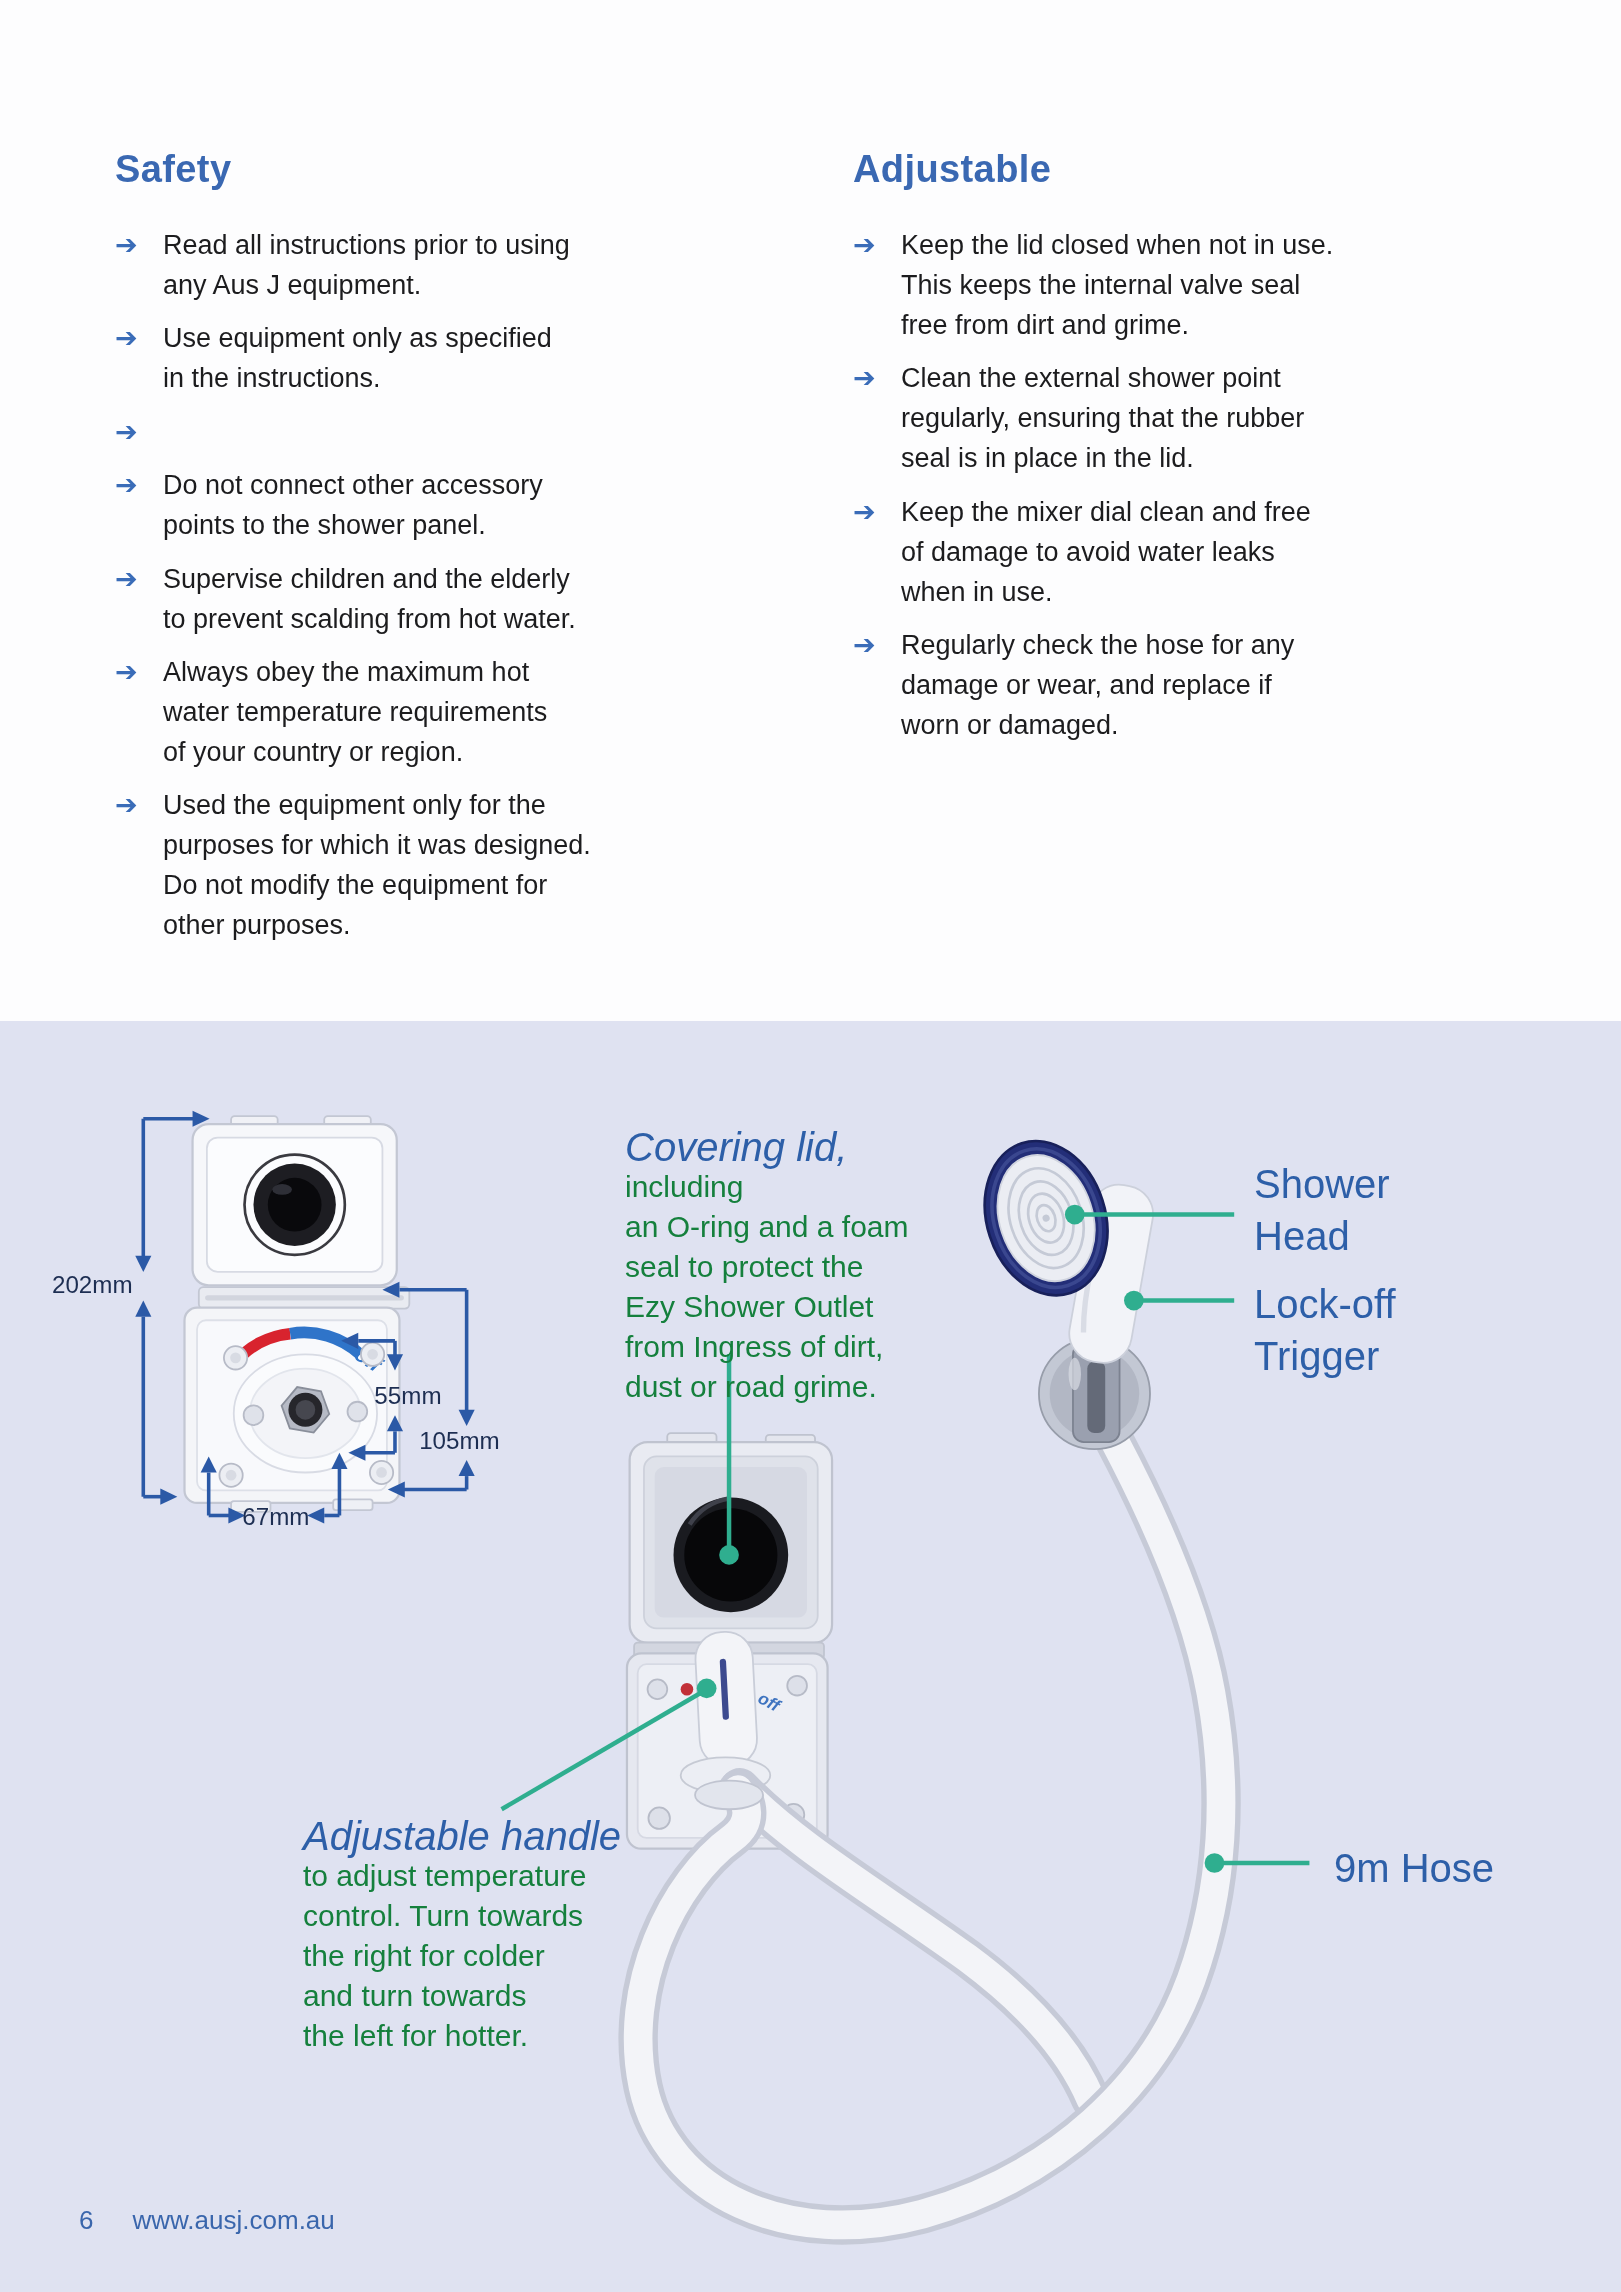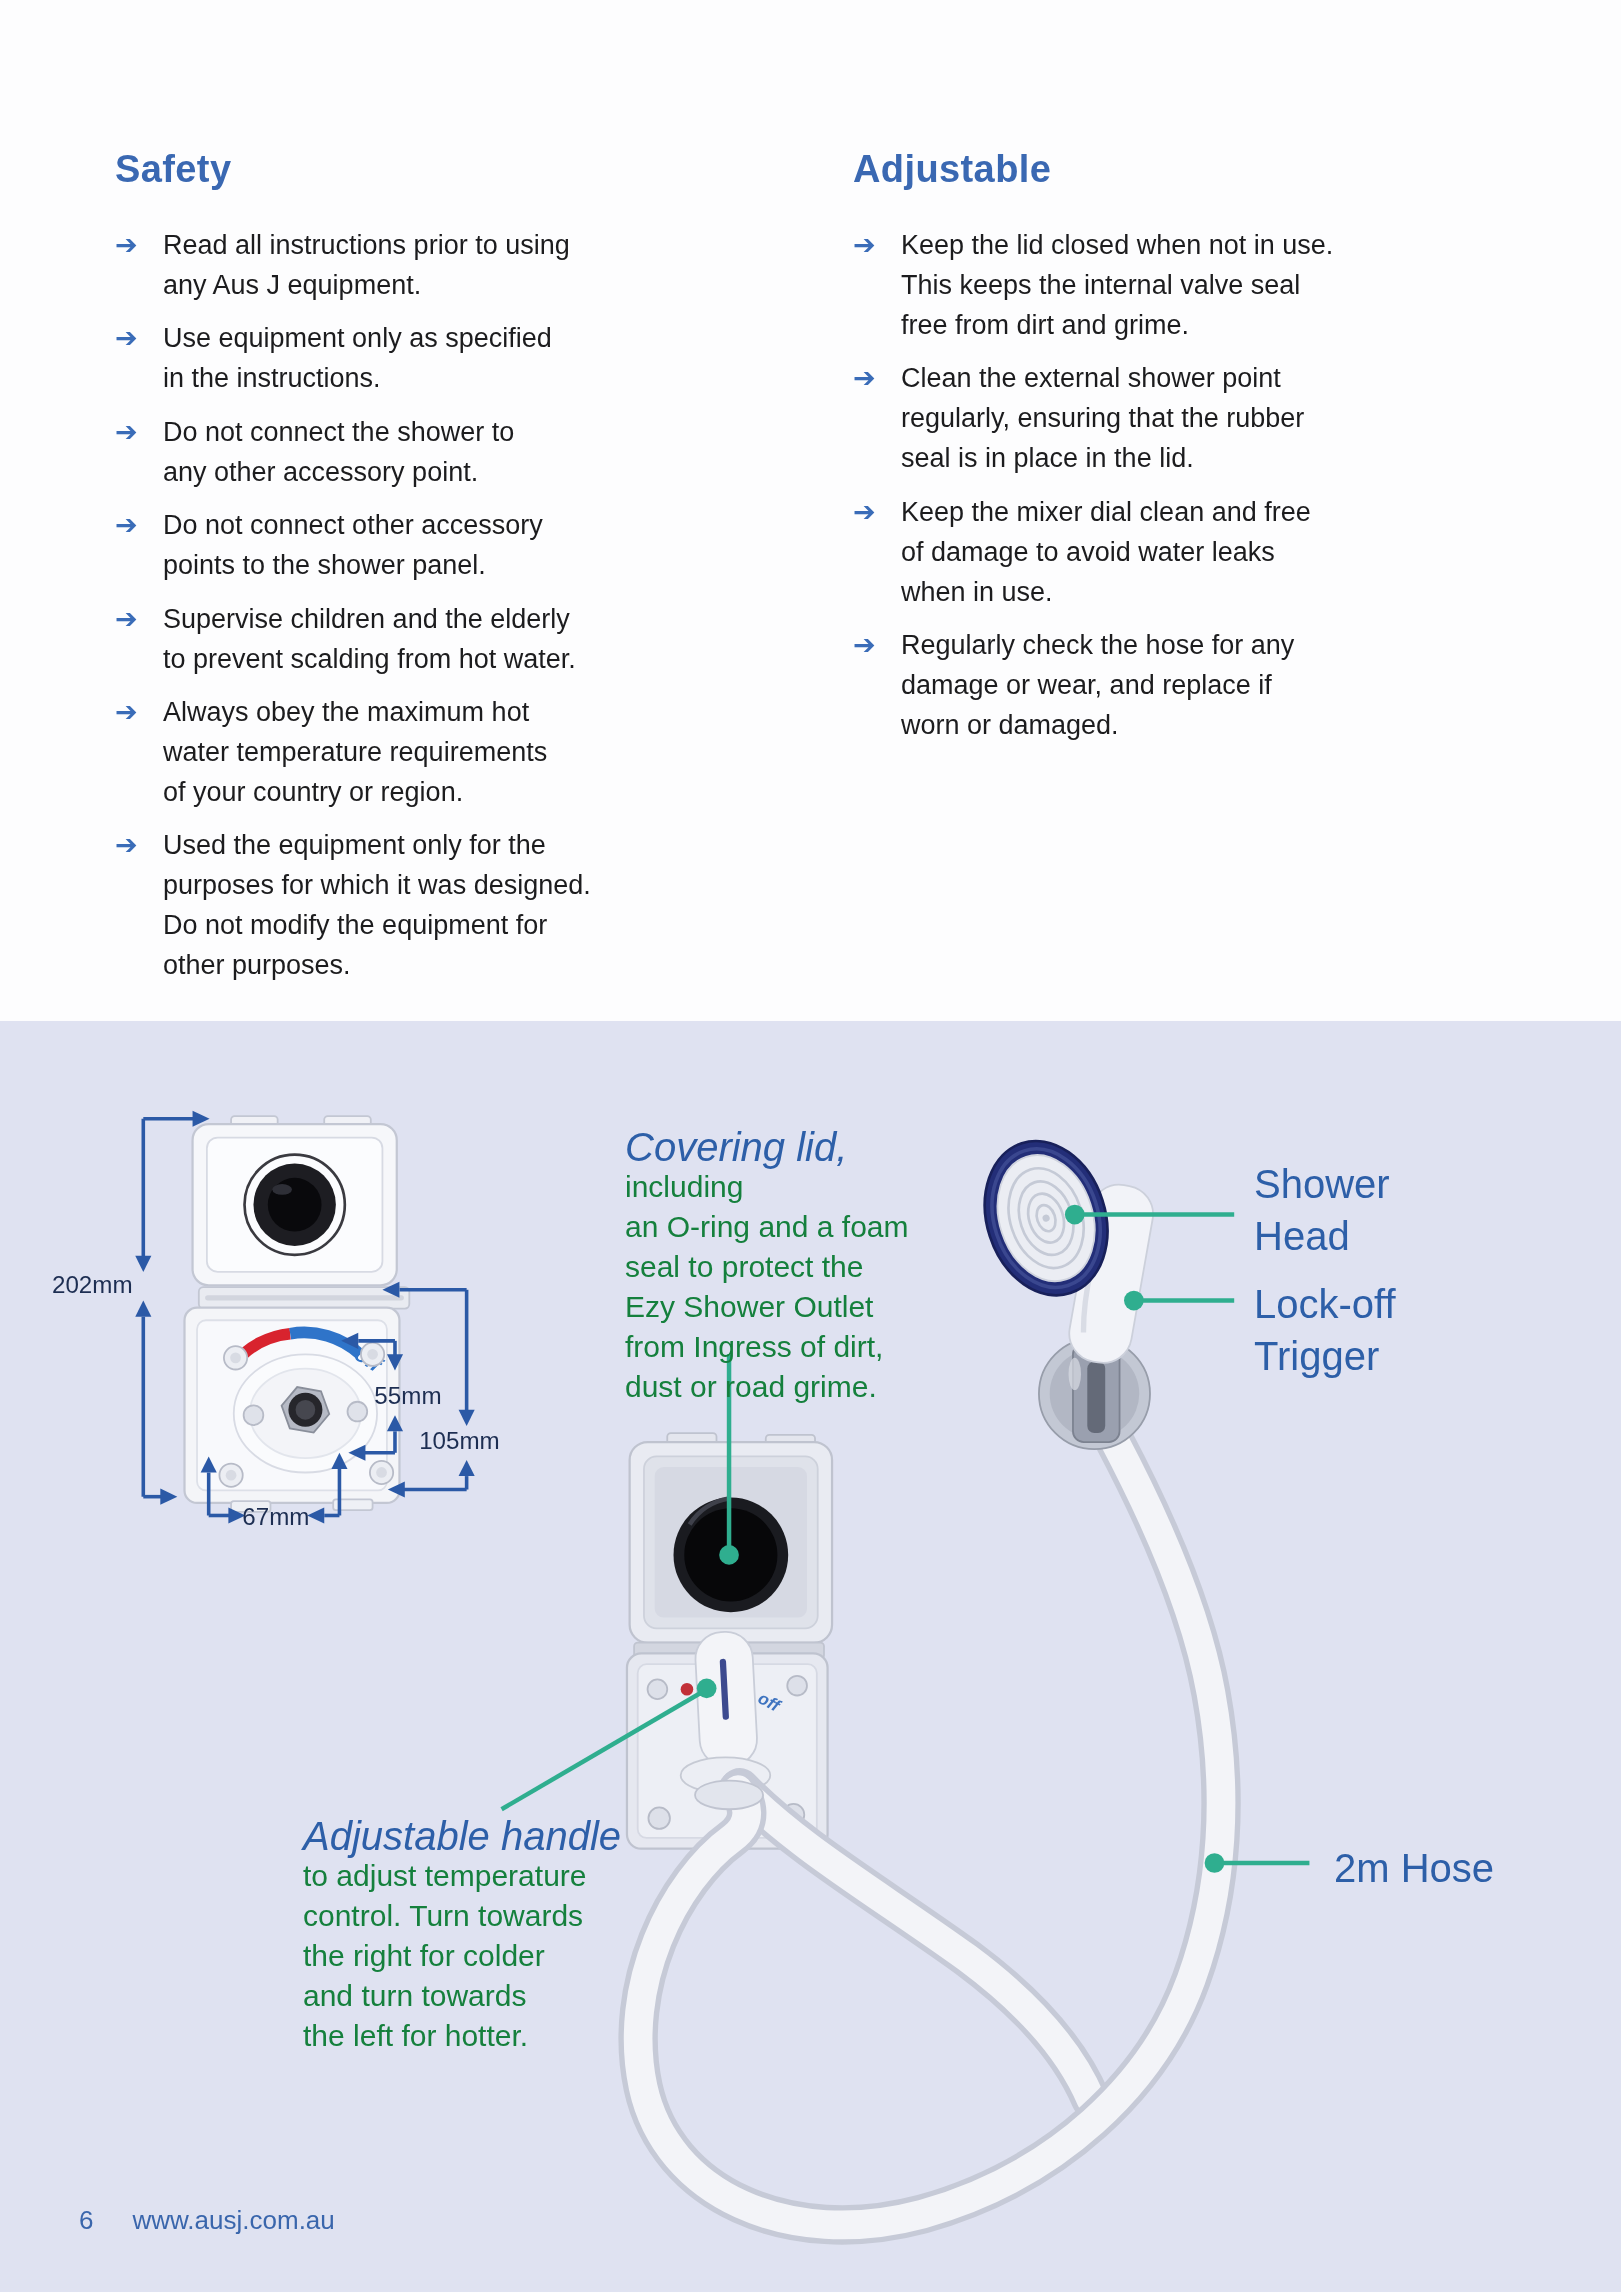--- a/index.html
+++ b/index.html
@@ -45,22 +45,20 @@
       <span class="bullet-text">Read all instructions prior to using
 any Aus J equipment.</span>
     </div>
     <div class="bullet-item">
       <span class="bullet-arrow">➔</span>
       <span class="bullet-text">Use equipment only as specified
 in the instructions.</span>
     </div>
     <div class="bullet-item">
       <span class="bullet-arrow">➔</span>
-      <span class="bullet-text">Do not connect the shower to
-any other accessory point.</span>
     </div>
     <div class="bullet-item">
       <span class="bullet-arrow">➔</span>
       <span class="bullet-text">Do not connect other accessory
 points to the shower panel.</span>
     </div>
     <div class="bullet-item">
       <span class="bullet-arrow">➔</span>
       <span class="bullet-text">Supervise children and the elderly
 to prevent scalding from hot water.</span>
@@ -282,18 +280,18 @@
 <span class="callout-body">to adjust temperature
 control. Turn towards
 the right for colder
 and turn towards
 the left for hotter.</span></div>
 
   <div class="callout-label callout cl-shower-head">Shower
 Head</div>
   <div class="callout-label callout cl-lockoff">Lock-off
 Trigger</div>
-  <div class="callout-label callout cl-hose">2m Hose</div>
+  <div class="callout-label callout cl-hose">9m Hose</div>
 
   <div class="footer"><span>6</span><span class="url">www.ausj.com.au</span></div>
 
 </div>
 
 
 </body></html>

